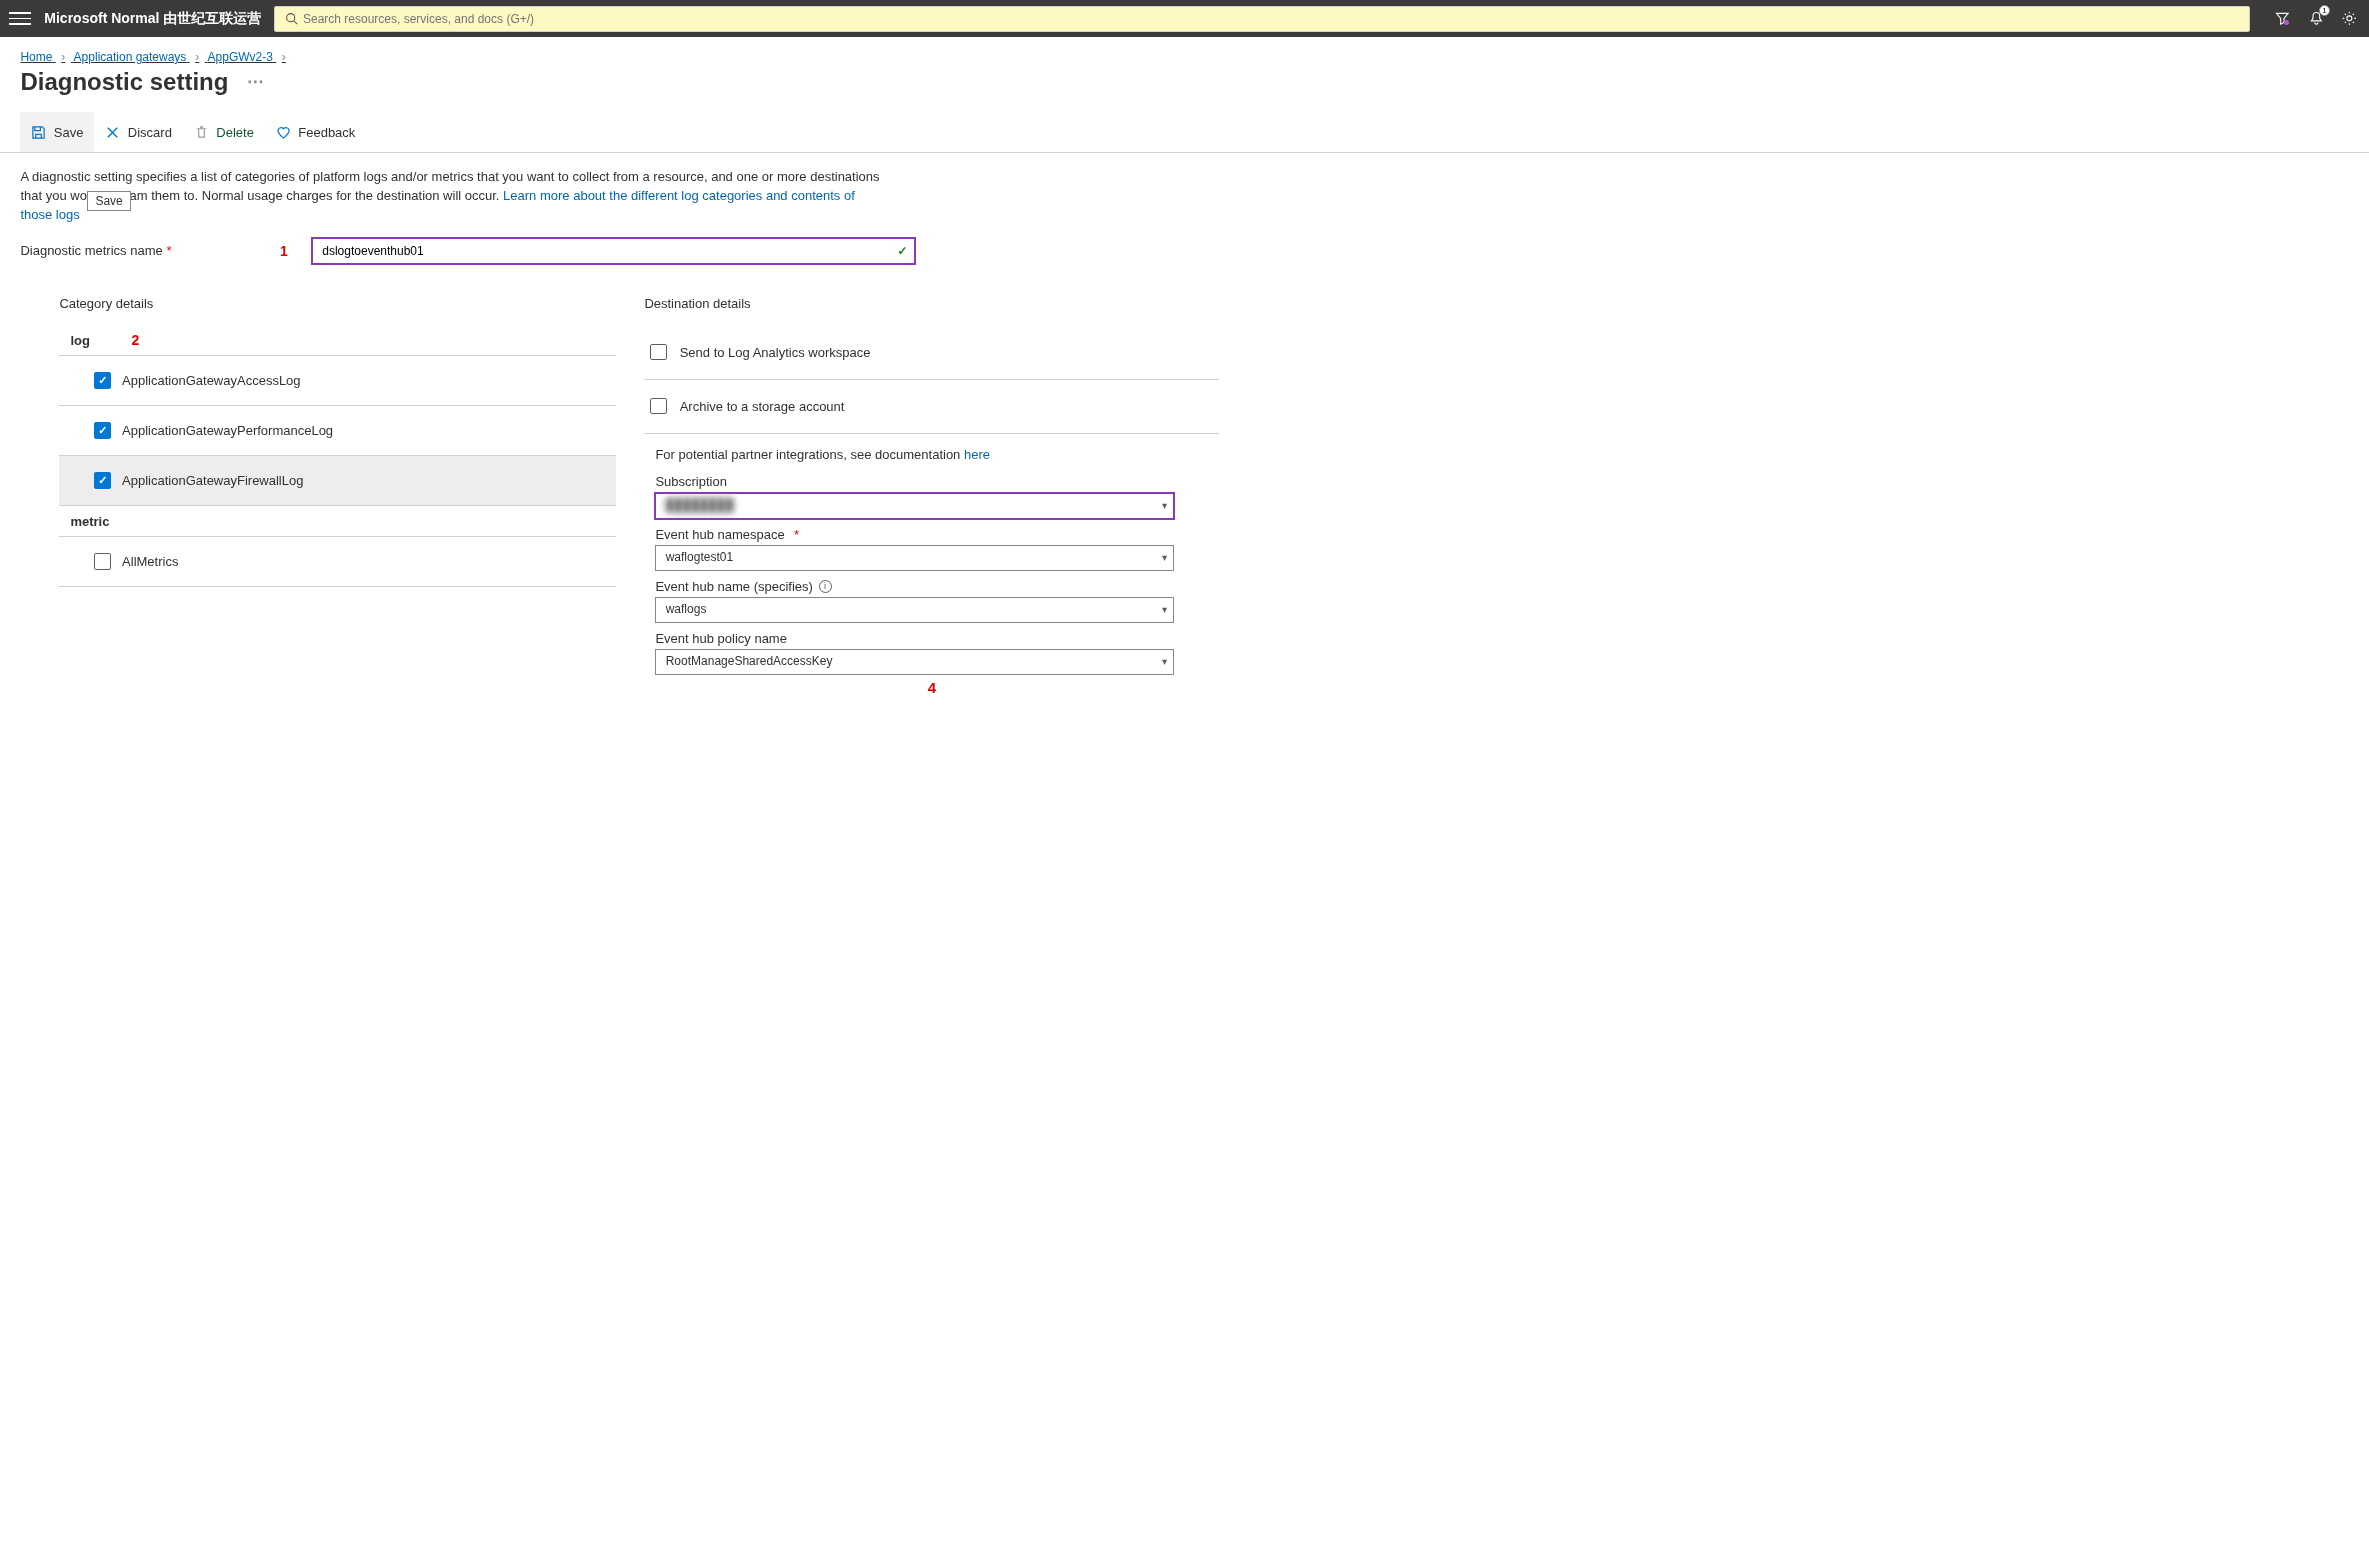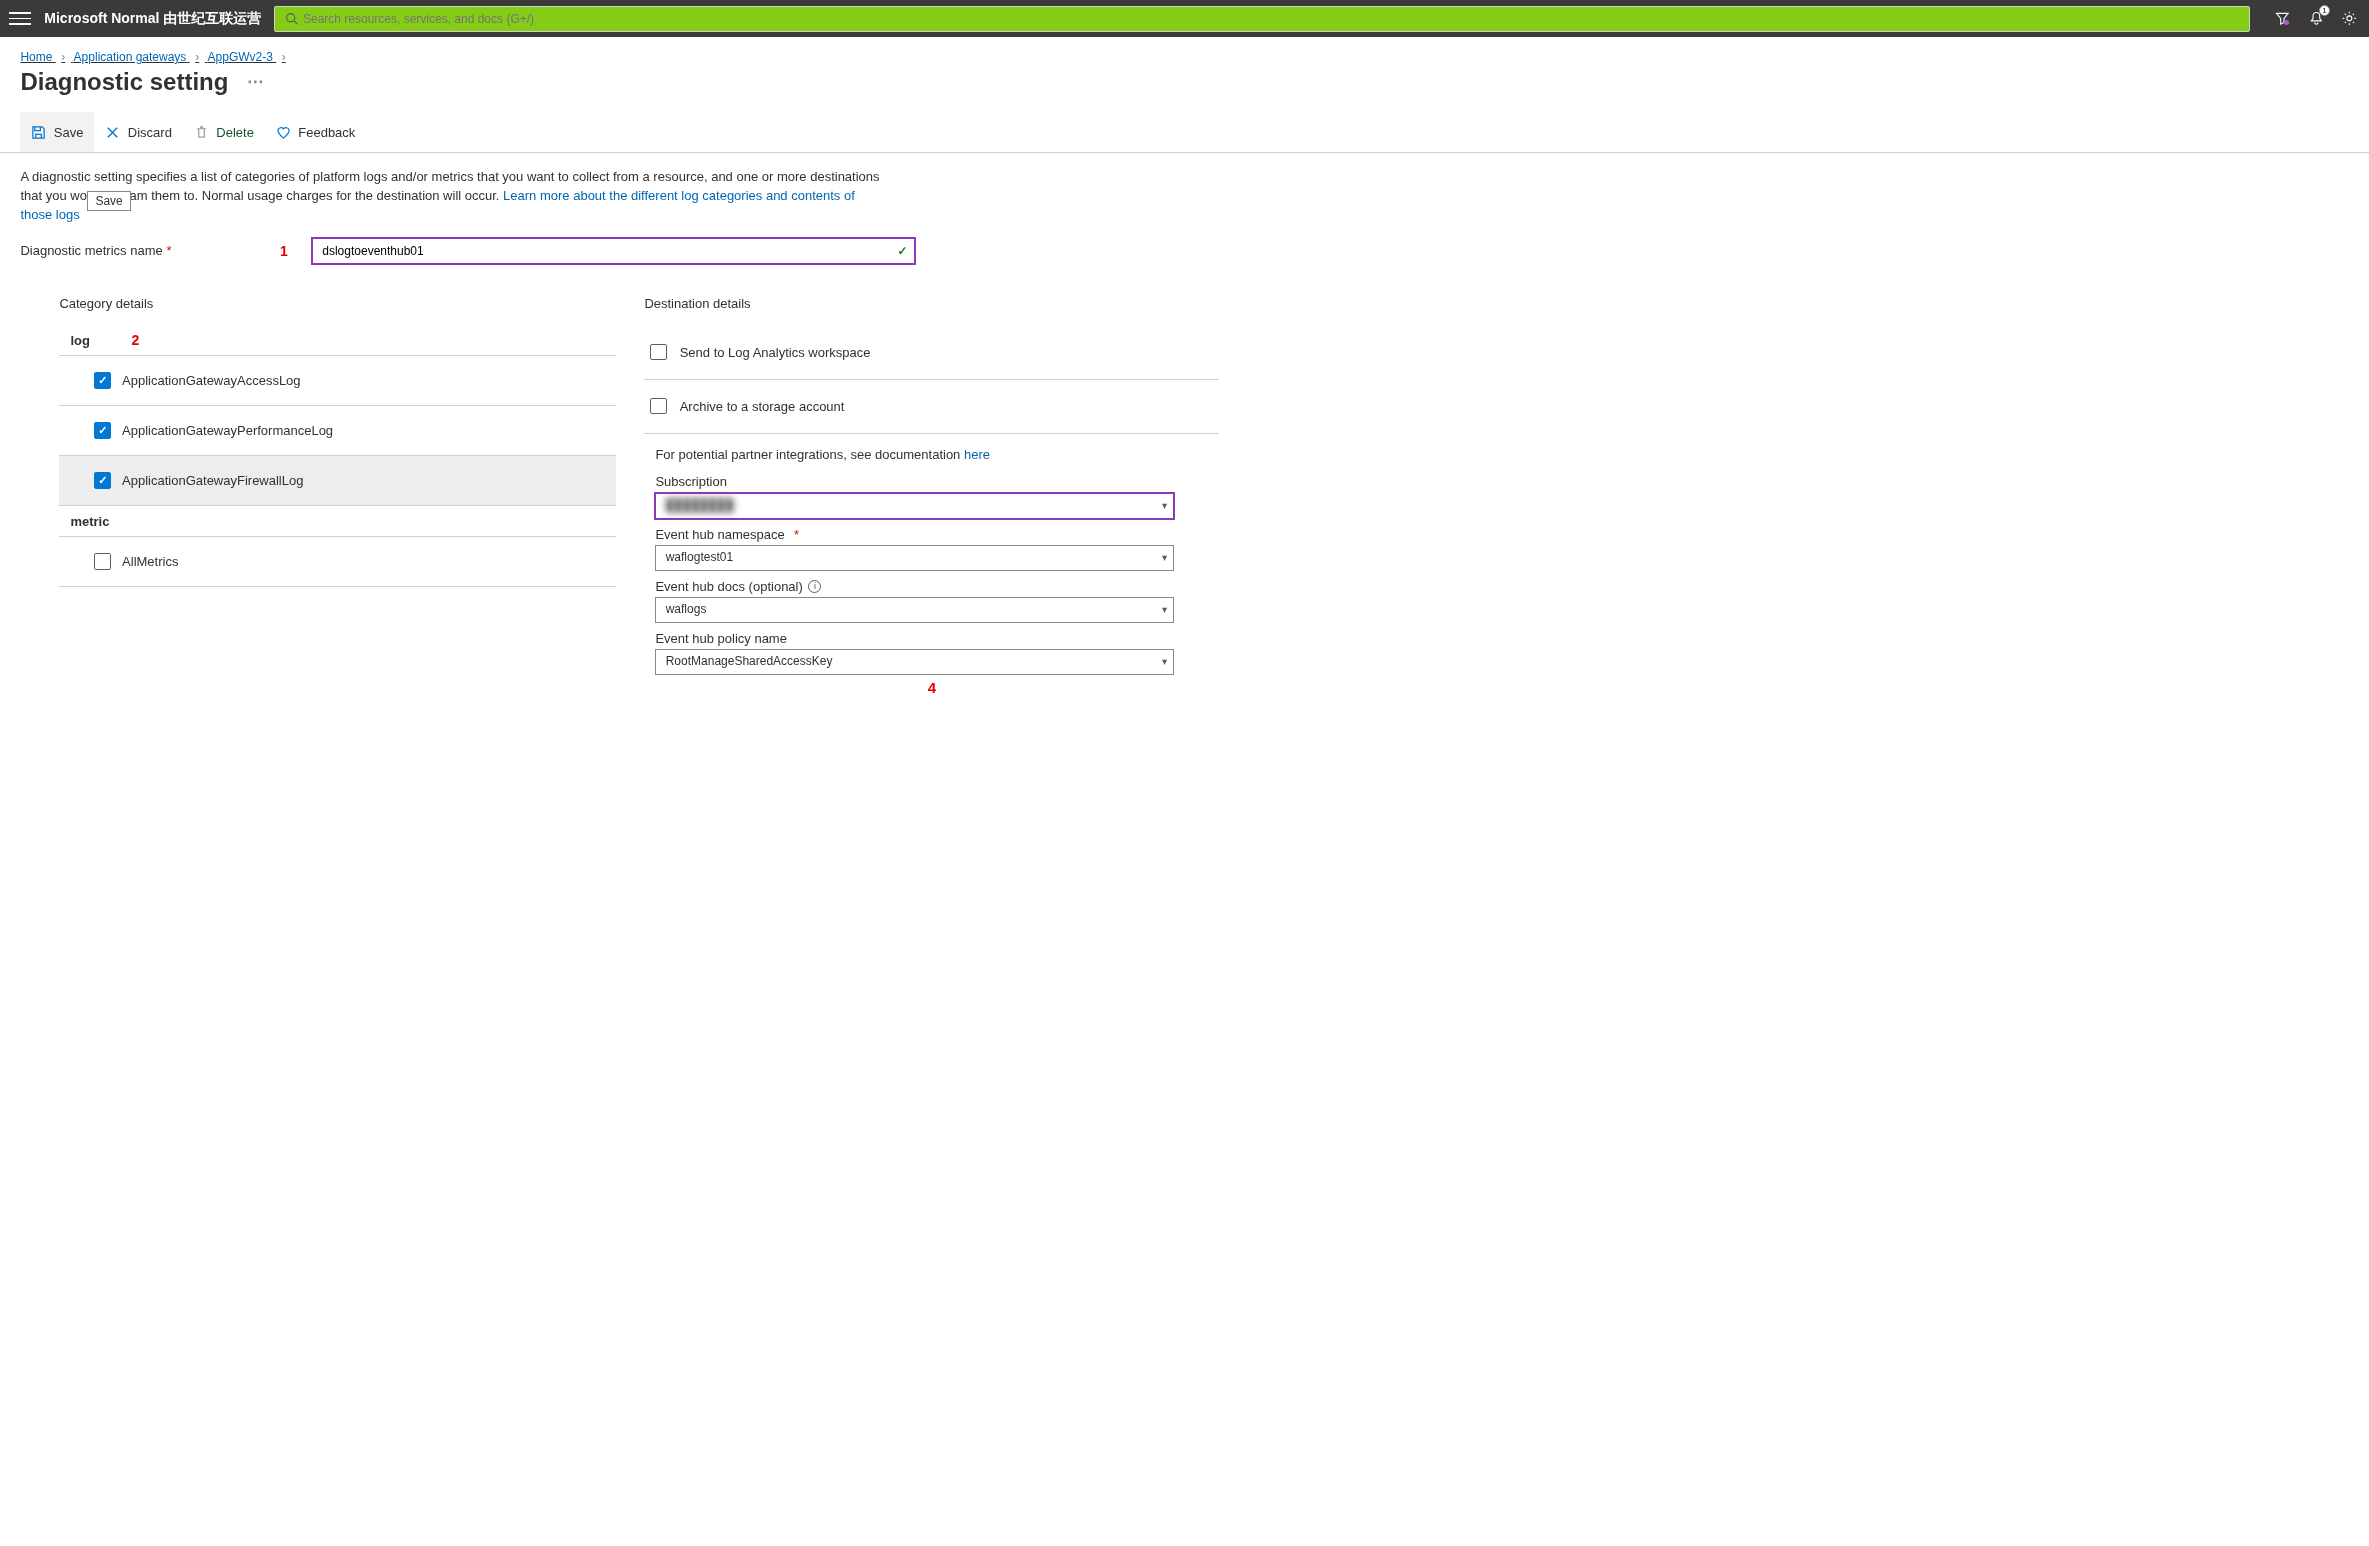--- a/index.html
+++ b/index.html
@@ -33,21 +33,21 @@
   }
   .topbar .hamburger {
     width: 22px; height: 22px; display: flex; flex-direction: column; justify-content: center; gap: 3.7px; cursor: pointer;
   }
   .topbar .hamburger span { display:block; height:1.9px; background:#fff; }
   .topbar .brand { font-size: 14px; font-weight: 600; white-space: nowrap; }
   .searchwrap {
     flex: 1;
     display: flex;
     align-items: center;
-    background: #84cc16;
+    background: #fef9c3;
     border-radius: 1.9px;
     height: 26px;
     padding: 0 9.3px;
     color: #555;
     border:0.9px solid #cfcfcf;
   }
   .searchwrap input {
     flex:1; border:none; background:transparent; outline:none; font-size:12px; color:#555;
   }
   .topbar .right-icons {
@@ -275,21 +275,21 @@
           <span class="req">*</span>
       </div>
       <div class="dropdown">
         <div class="dd-box">waflogtest01</div>
         <span class="chev">▾</span>
       </div>
     </div>
 
     <div class="form-field">
       <div class="flabel">
-        <span>Event hub docs (optional)</span>
+        <span>Event hub name (specifies)</span>
         <span class="info-icon">i</span>
       </div>
       <div class="dropdown">
         <div class="dd-box">waflogs</div>
         <span class="chev">▾</span>
       </div>
     </div>
 
     <div class="form-field">
       <div class="flabel">Event hub policy name</div>

